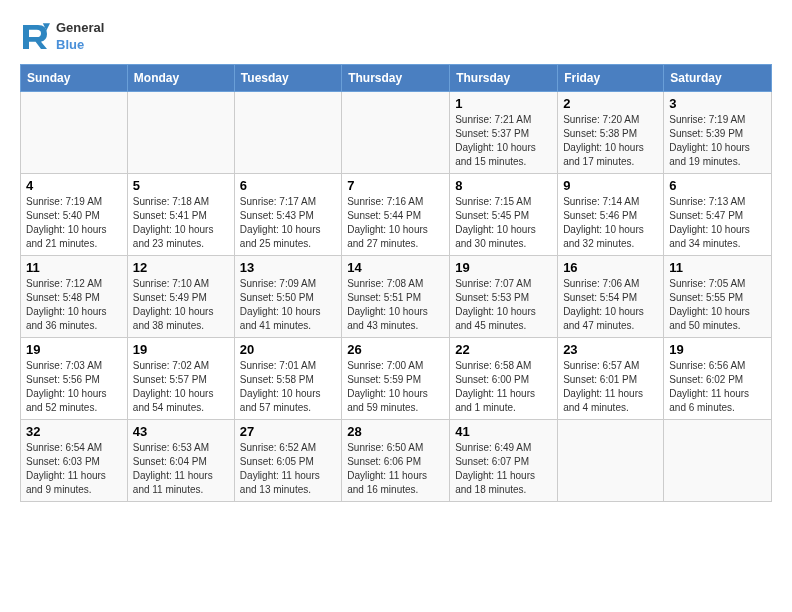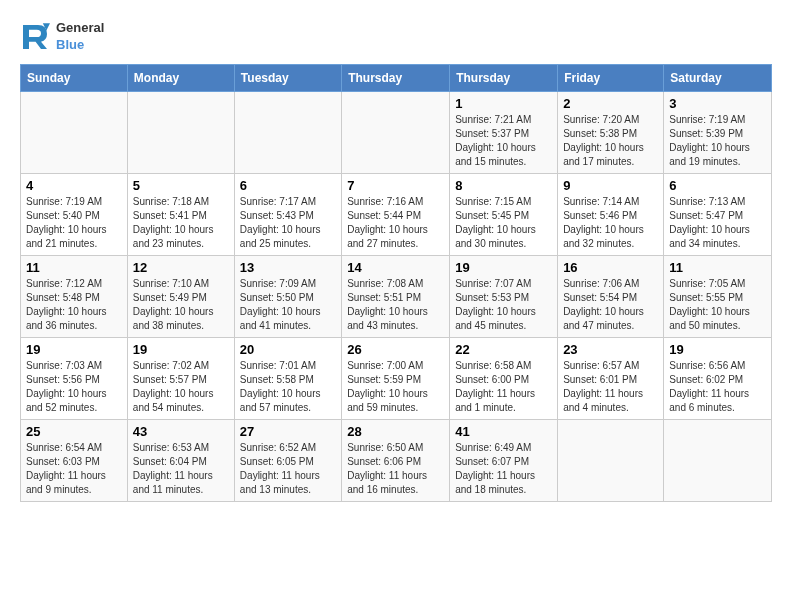--- a/index.html
+++ b/index.html
@@ -215,21 +215,21 @@
           <span class="day-number">23</span>
           <div class="day-info">Sunrise: 6:57 AM<br>Sunset: 6:01 PM<br>Daylight: 11 hours and 4 minutes.</div>
         </td>
         <td>
           <span class="day-number">19</span>
           <div class="day-info">Sunrise: 6:56 AM<br>Sunset: 6:02 PM<br>Daylight: 11 hours and 6 minutes.</div>
         </td>
       </tr>
       <tr>
         <td>
-          <span class="day-number">25</span>
+          <span class="day-number">32</span>
           <div class="day-info">Sunrise: 6:54 AM<br>Sunset: 6:03 PM<br>Daylight: 11 hours and 9 minutes.</div>
         </td>
         <td>
           <span class="day-number">43</span>
           <div class="day-info">Sunrise: 6:53 AM<br>Sunset: 6:04 PM<br>Daylight: 11 hours and 11 minutes.</div>
         </td>
         <td>
           <span class="day-number">27</span>
           <div class="day-info">Sunrise: 6:52 AM<br>Sunset: 6:05 PM<br>Daylight: 11 hours and 13 minutes.</div>
         </td>

